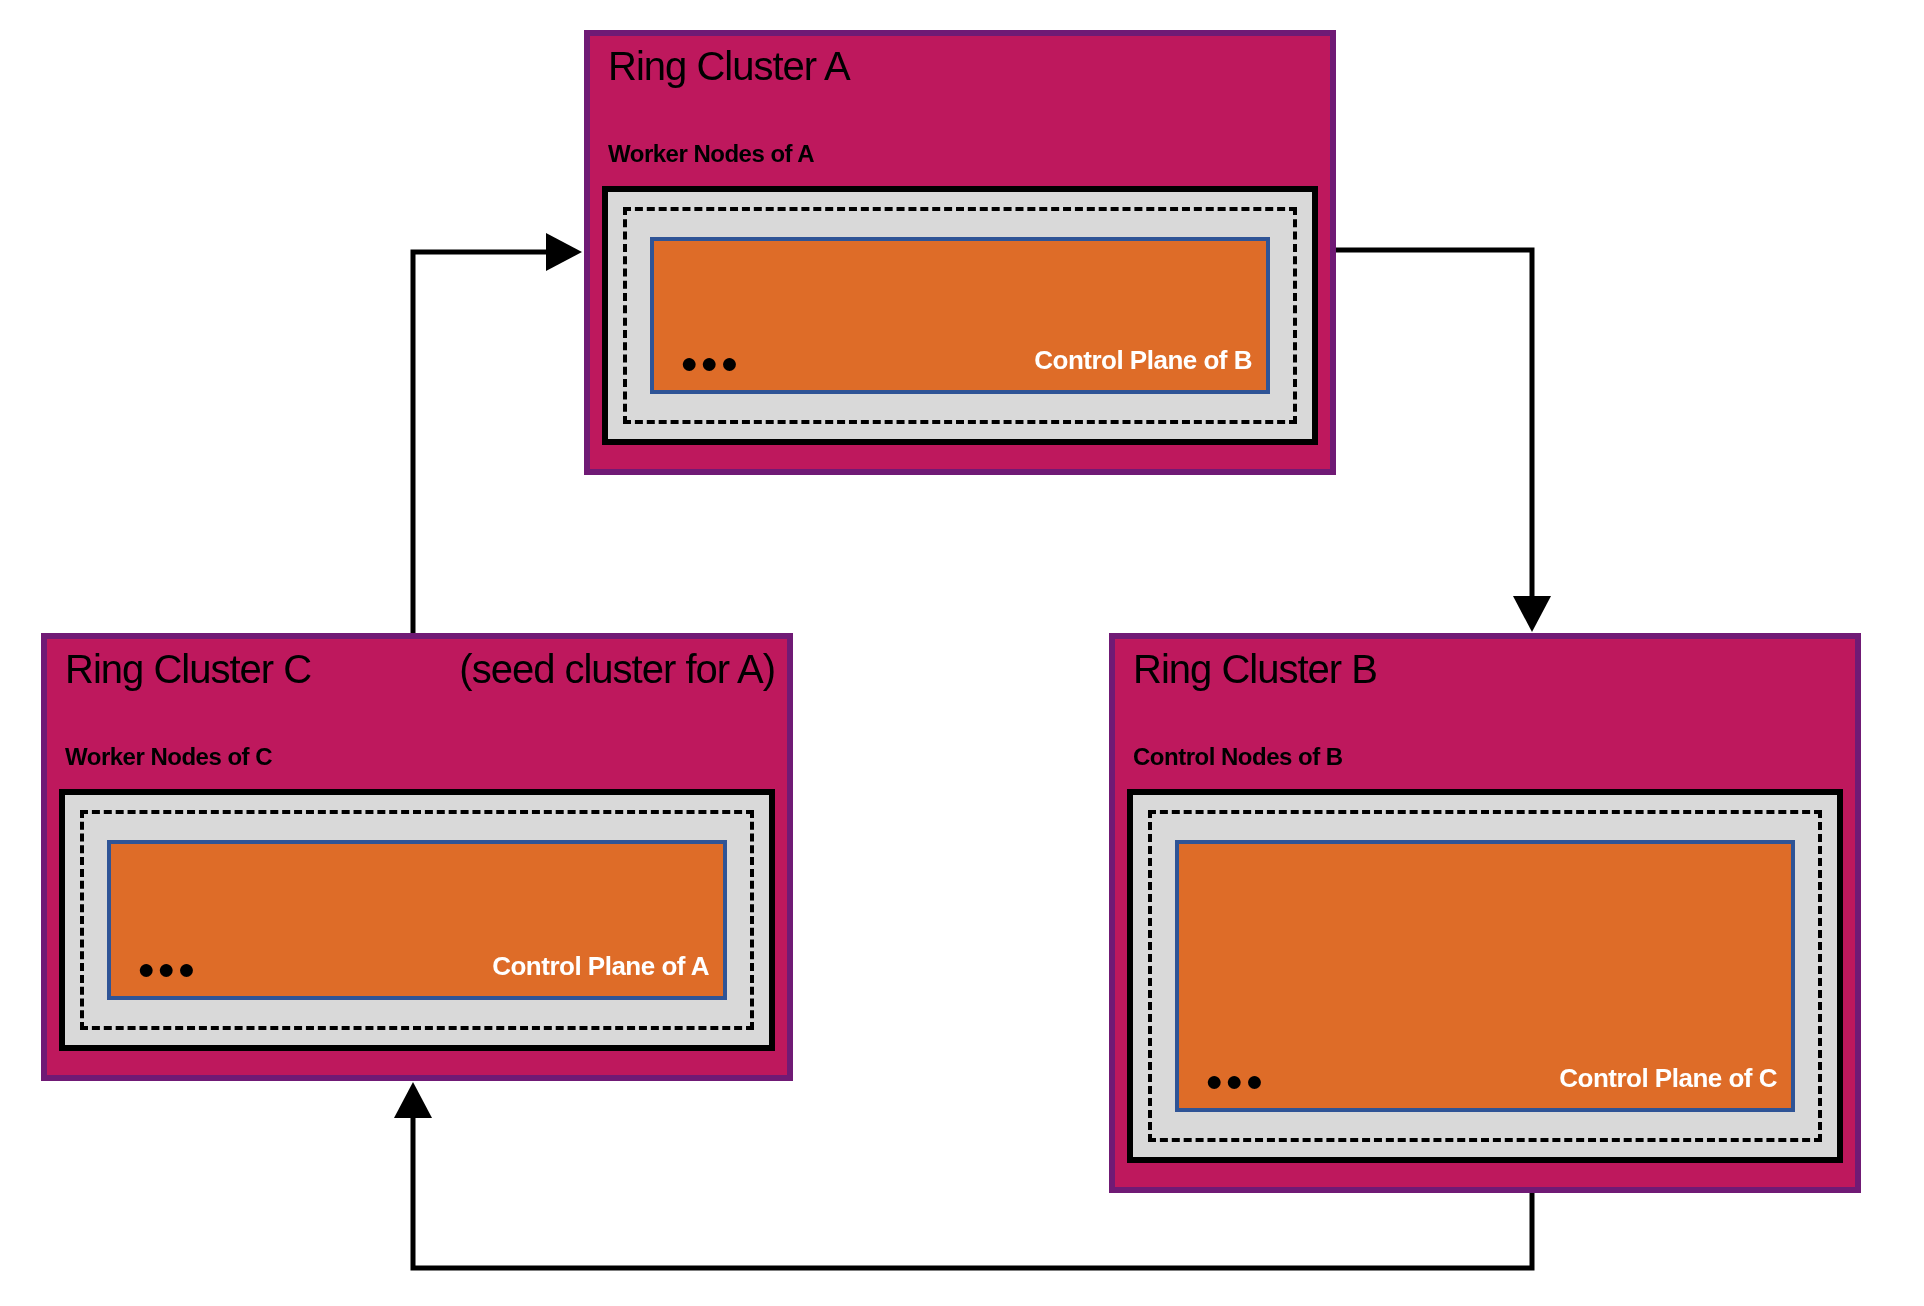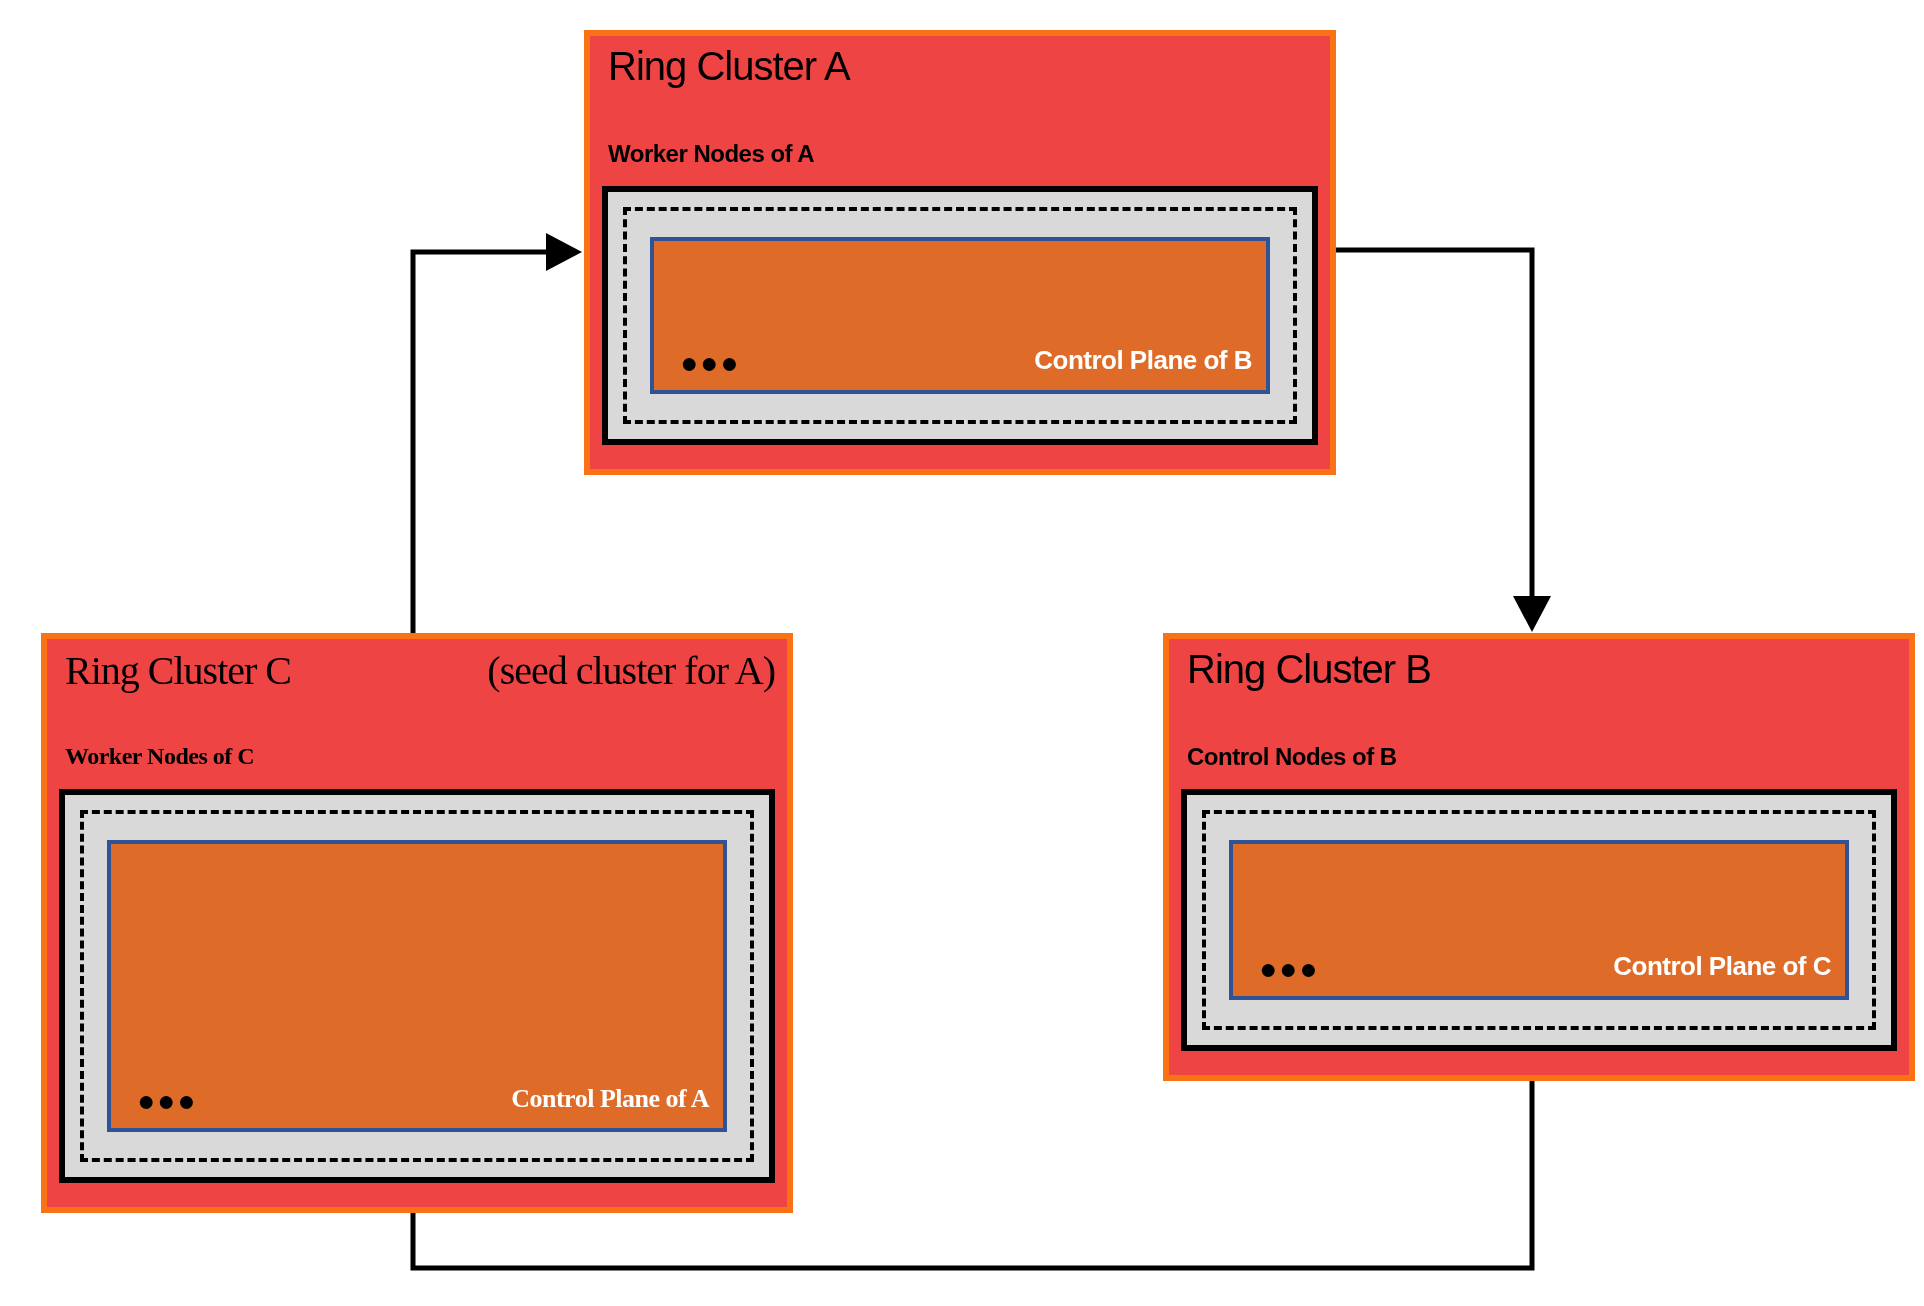--- a/index.html
+++ b/index.html
@@ -19,27 +19,27 @@
     position: absolute;
     left: 0;
     top: 0;
     width: 1924px;
     height: 1306px;
     pointer-events: none;
   }
   .cluster {
     position: absolute;
     width: 752px;
-    background: #ef4444;
-    border: 6px solid #f97316;
+    background: #be185d;
+    border: 6px solid #701a75;
     box-sizing: border-box;
   }
   .cluster.pos-a { left: 584px; top: 30px;  height: 445px; }
-  .cluster.pos-c { left: 41px;  top: 633px; height: 580px; font-family: Liberation Serif, serif; }
-  .cluster.pos-b { left: 1163px; top: 633px; height: 448px; }
+  .cluster.pos-c { left: 41px;  top: 633px; height: 448px; }
+  .cluster.pos-b { left: 1109px; top: 633px; height: 560px; }
 
   .title-row {
     position: absolute;
     left: 18px;
     right: 12px;
     top: 8px;
     display: flex;
     justify-content: space-between;
     align-items: baseline;
     font-size: 40px;

